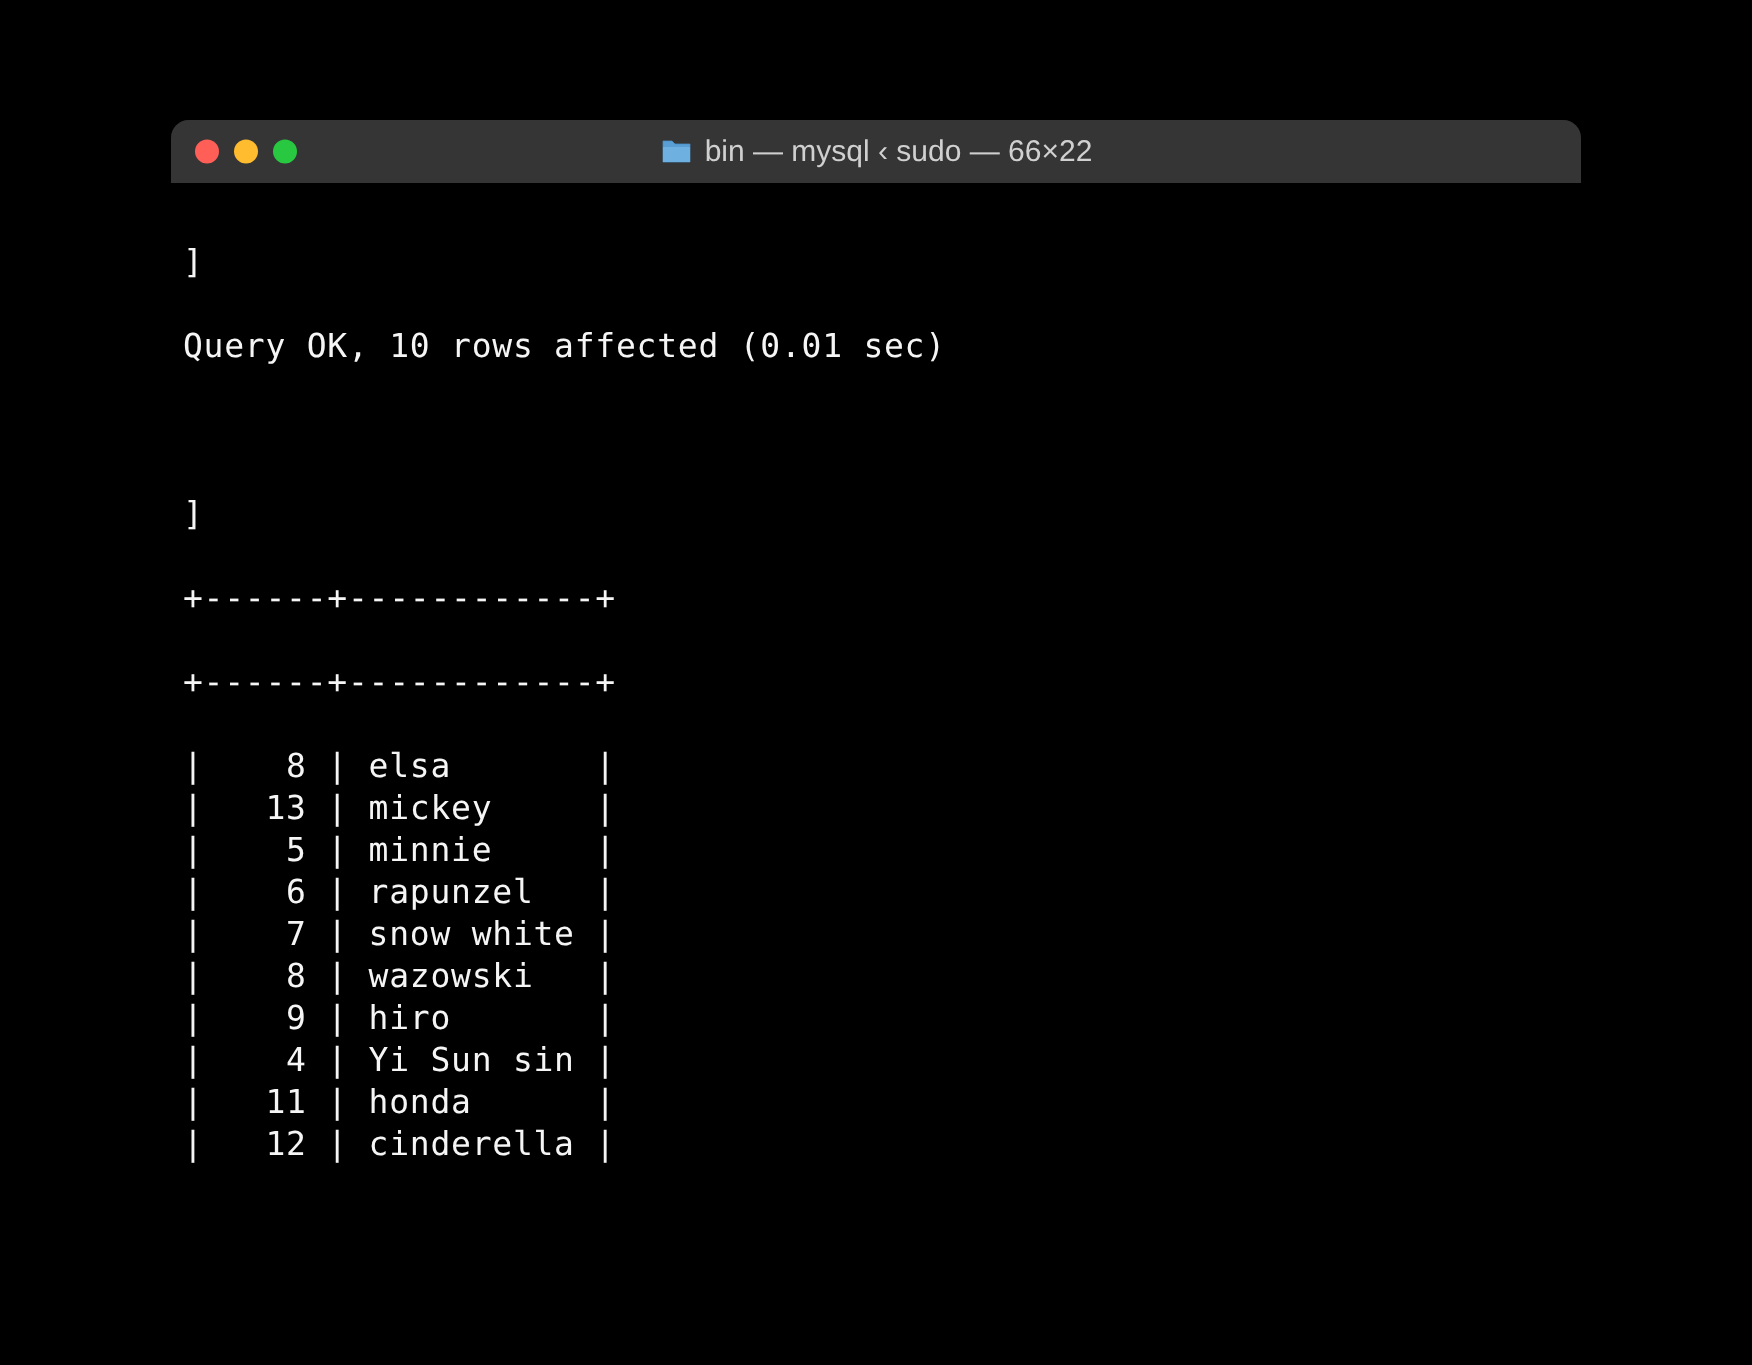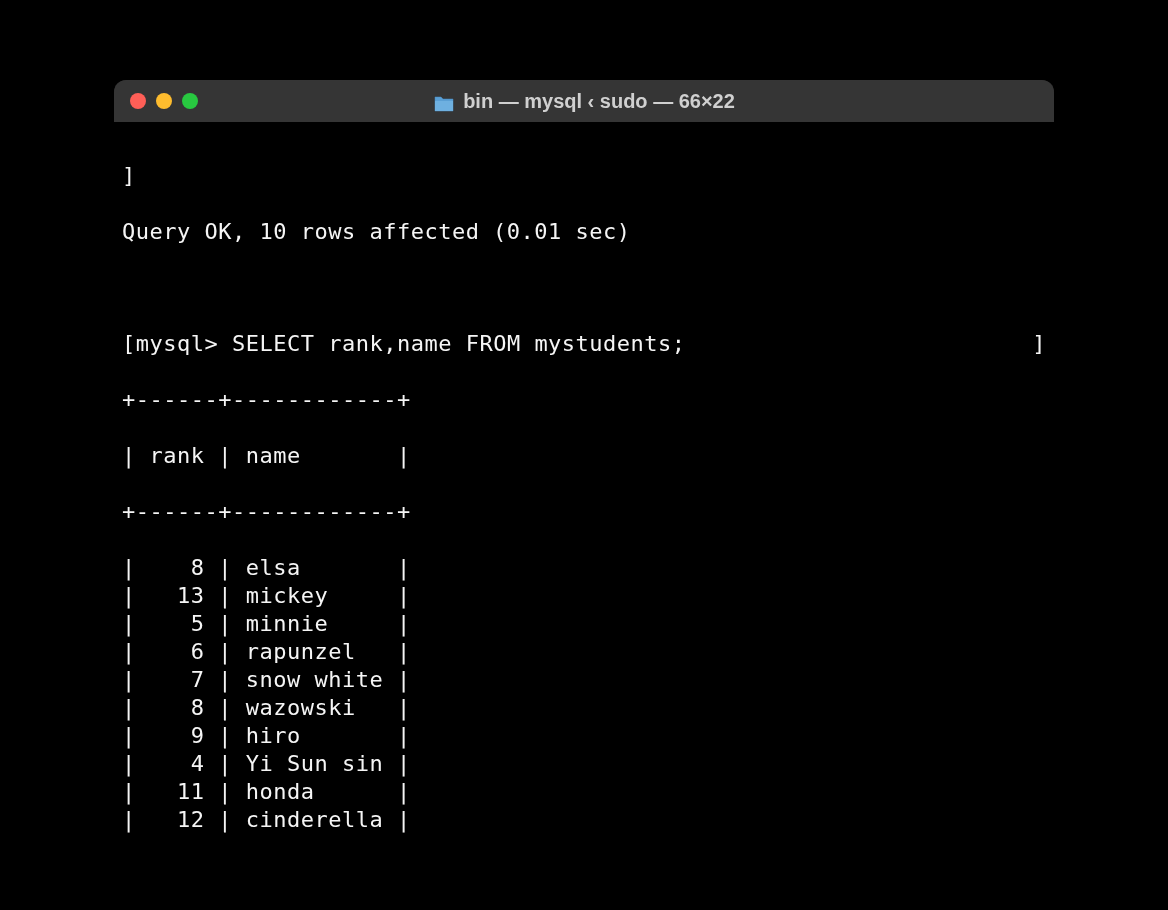--- a/index.html
+++ b/index.html
@@ -49,26 +49,26 @@
       border-radius: 50%;
     }
     
     .light-red { background: #ff5f57; }
     .light-yellow { background: #febc2e; }
     .light-green { background: #28c840; }
     
     .title-content {
       flex: 1;
       display: flex;
-      align-items: flex-end;
+      align-items: center;
       justify-content: center;
       gap: 8px;
       color: #d0d0d0;
       font-size: 20px;
-      font-weight: 700;
+      font-weight: 400;
       font-family: -apple-system, BlinkMacSystemFont, 'SF Pro', sans-serif;
     }
     
     .folder-icon {
       width: 22px;
       height: 18px;
       display: inline-block;
     }
     
     .terminal-body {
@@ -113,23 +113,22 @@
         </svg>
       </span>
       <span>bin — mysql ‹ sudo — 66×22</span>
     </div>
   </div>
 
   <div class="terminal-body">
 <div class="prompt-line"><span class="bracket">]</span></div>
 <div class="terminal-line">Query OK, 10 rows affected (0.01 sec)</div>
 <div class="terminal-line"> </div>
-<div class="prompt-line"><span><span class="bracket">[</span><span>mysql&gt;</span> <span>SELECT rank,name FROM mystudents;</span></span><span class="bracket">]</span></div>
+<div class="prompt-line"><span class="bracket">]</span></div>
 <div class="terminal-line">+------+------------+</div>
-<div class="terminal-line">| rank | name       |</div>
 <div class="terminal-line">+------+------------+</div>
 <div id="table-rows"><div class="terminal-line">|    8 | elsa       |</div><div class="terminal-line">|   13 | mickey     |</div><div class="terminal-line">|    5 | minnie     |</div><div class="terminal-line">|    6 | rapunzel   |</div><div class="terminal-line">|    7 | snow white |</div><div class="terminal-line">|    8 | wazowski   |</div><div class="terminal-line">|    9 | hiro       |</div><div class="terminal-line">|    4 | Yi Sun sin |</div><div class="terminal-line">|   11 | honda      |</div><div class="terminal-line">|   12 | cinderella |</div></div>
 
 
 
 
   </div>
 </div>
 
 </body></html>

